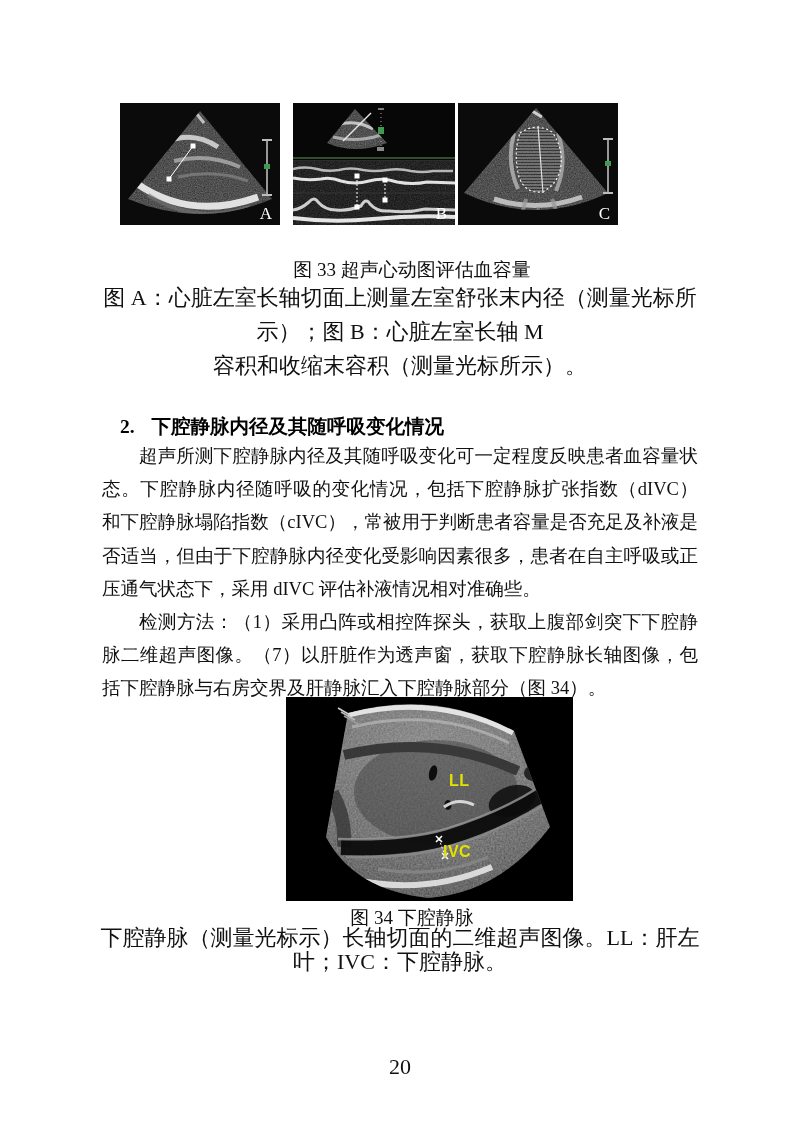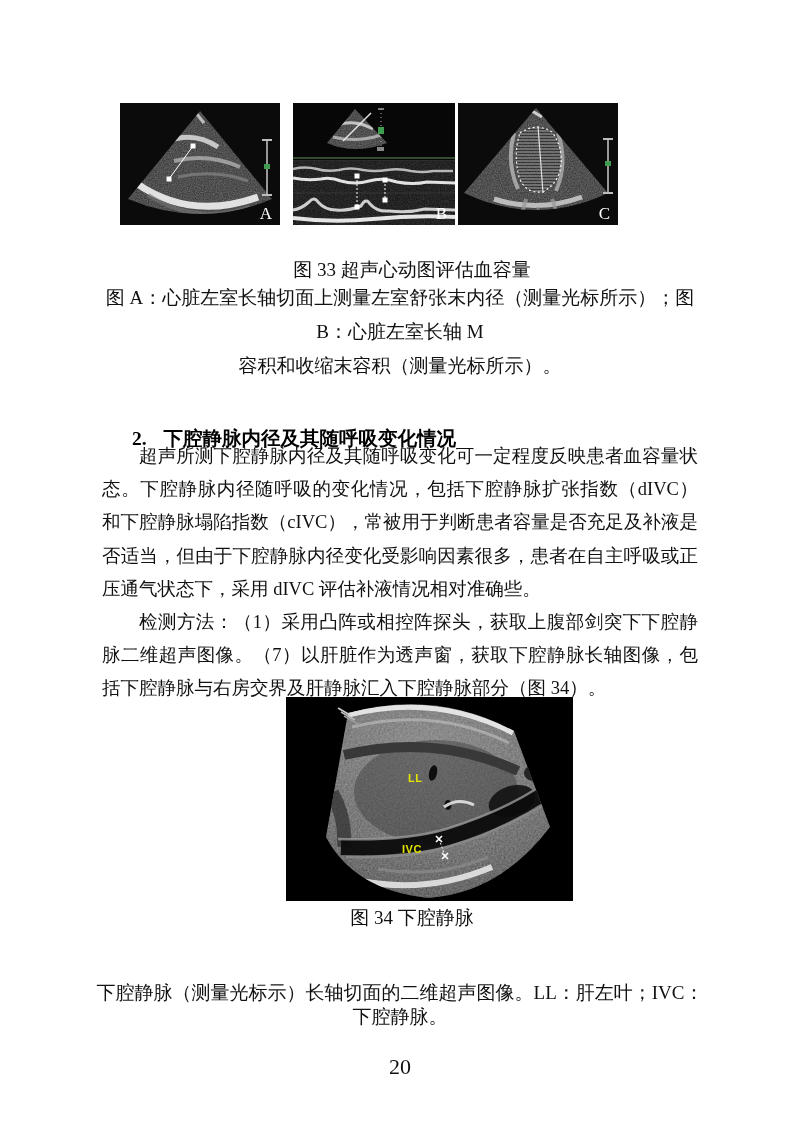--- a/index.html
+++ b/index.html
@@ -14,36 +14,36 @@
   #panelC{left:458px;width:160px;}
   .us-panel svg{display:block;width:100%;height:100%;}
   .panel-letter{
     position:absolute;right:8px;bottom:3px;color:#fff;font-size:17px;line-height:1;
     font-family:"Liberation Serif","DejaVu Serif",serif;
   }
   
   .caption{position:absolute;left:12px;width:100%;text-align:center;font-size:19px;color:#111;}
   #cap33{top:257px;}
   #cap34{top:905px;}
-  .fig-desc{position:absolute;left:102px;width:596px;font-size:19px;line-height:34px;text-align:center;color:#111;}
+  .fig-desc{position:absolute;left:102px;width:596px;font-size:22px;line-height:34px;text-align:center;color:#111;}
   #desc33{top:281px;}
-  #desc34{top:981px;left:88px;width:624px;line-height:24px;}
+  #desc34{top:926px;left:88px;width:624px;line-height:24px;}
   .section-heading{
-    position:absolute;top:409px;left:102px;width:596px;margin:16px;
+    position:absolute;top:409px;left:102px;width:596px;margin:4px;
     font-size:19.5px;font-weight:bold;color:#000;padding-left:14px;box-sizing:border-box;
   }
   .section-heading .sec-num{margin-right:12px;}
   .body-text{position:absolute;top:440px;left:102px;width:596px;font-size:18.5px;line-height:33.2px;text-align:justify;}
   .body-text p{margin:0;text-indent:2em;}
   
   .ivc-figure{position:absolute;left:286px;top:697px;width:287px;height:204px;margin:0;background:#000;}
   .ivc-figure svg{display:block;width:100%;height:100%;}
   .us-label{
     position:absolute;font-family:"Liberation Sans","DejaVu Sans",sans-serif;
-    font-weight:bold;font-size:11px;color:#e2e200;line-height:1;letter-spacing:0.5px;
+    font-weight:bold;font-size:16px;color:#e2e200;line-height:1;letter-spacing:0.5px;margin-left:41px;
   }
   .us-label.ll{left:122px;top:76px;}
   .us-label.ivc{left:116px;top:147px;}
   .page-number{position:absolute;top:1054px;left:0;width:100%;text-align:center;font-size:22px;color:#111;}
 </style>
 </head>
 <body>
 
 <div class="page">
 

